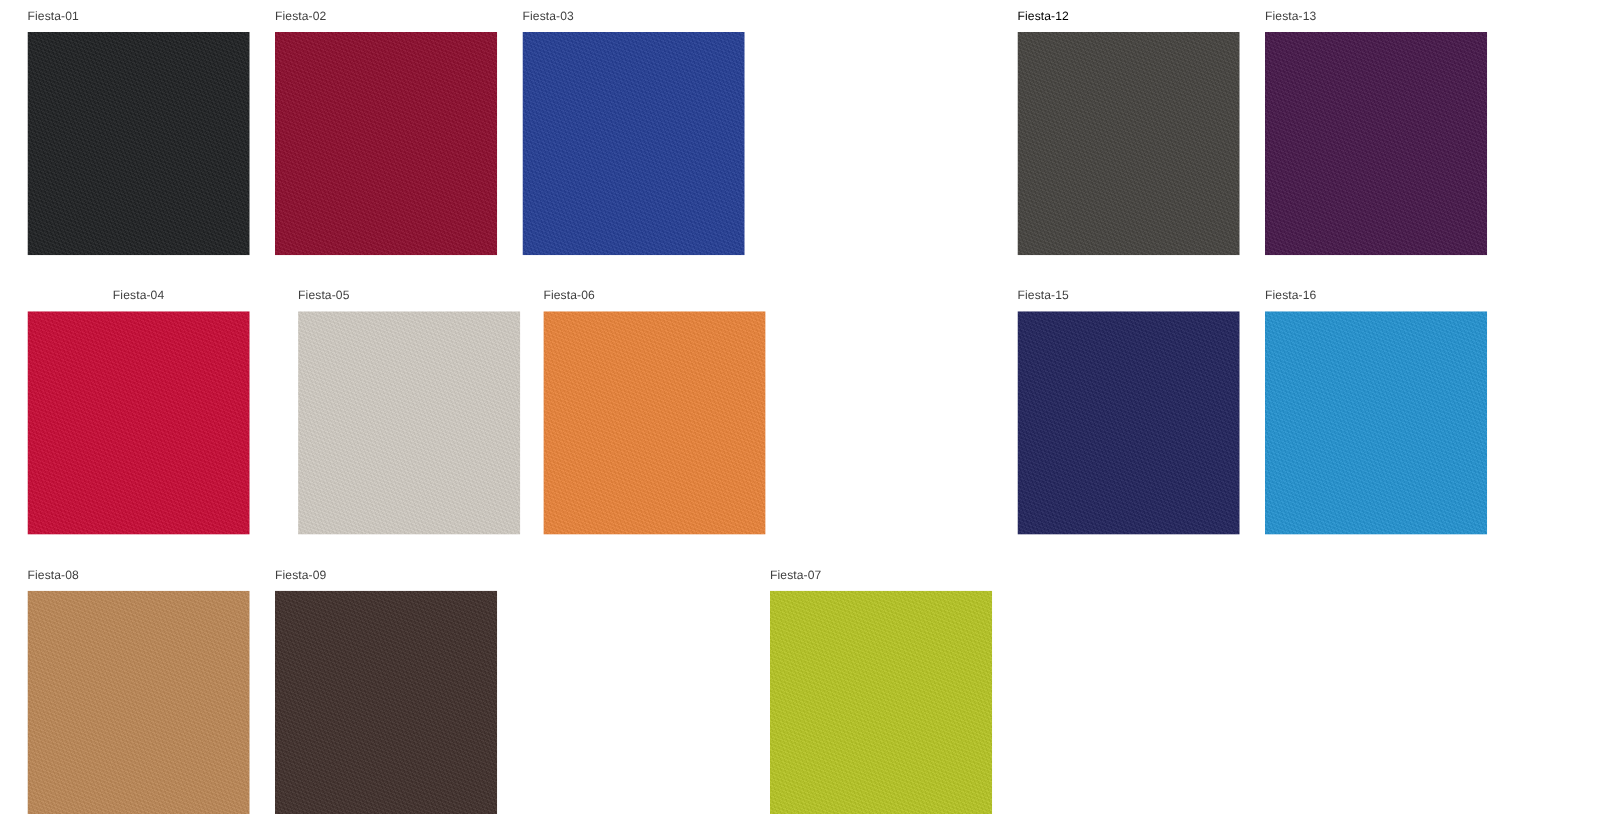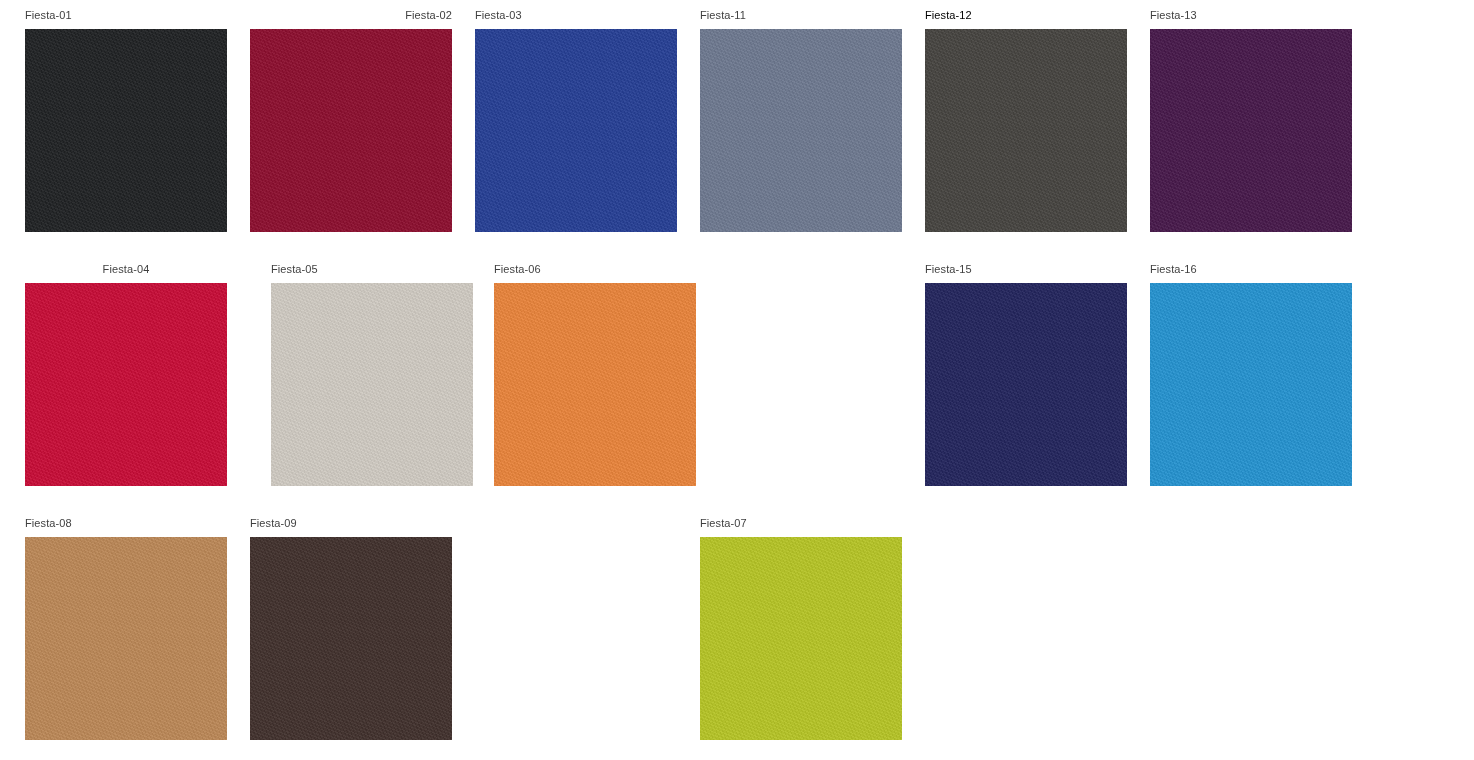--- a/index.html
+++ b/index.html
@@ -57,36 +57,30 @@
 </head>
 <body>
 
 <div id="swatch-grid" style="background: rgb(255, 255, 255);">
     <div class="swatch-cell" style="left: 25px; top: 8px;">
       <div class="swatch-label" style="color: rgb(63, 63, 63);">Fiesta-01</div>
       <div class="swatch-chip" style="width: 202px; height: 203px;">
         <div class="chip-fill" style="background: rgb(31, 33, 35);"></div>
       </div>
     </div>
-    <div class="swatch-cell" style="left: 250px; top: 8px; text-align: right;">
+    <div class="swatch-cell" style="left: 250px; top: 8px;">
       <div class="swatch-label" style="color: rgb(63, 63, 63);">Fiesta-02</div>
       <div class="swatch-chip" style="width: 202px; height: 203px;">
         <div class="chip-fill" style="background: rgb(140, 13, 46);"></div>
       </div>
     </div>
     <div class="swatch-cell" style="left: 475px; top: 8px;">
       <div class="swatch-label" style="color: rgb(63, 63, 63);">Fiesta-03</div>
       <div class="swatch-chip" style="width: 202px; height: 203px;">
         <div class="chip-fill" style="background: rgb(37, 62, 148);"></div>
-      </div>
-    </div>
-    <div class="swatch-cell" style="left: 700px; top: 8px;">
-      <div class="swatch-label" style="color: rgb(63, 63, 63);">Fiesta-11</div>
-      <div class="swatch-chip" style="width: 202px; height: 203px;">
-        <div class="chip-fill" style="background: rgb(109, 120, 143);"></div>
       </div>
     </div>
     <div class="swatch-cell" style="left: 925px; top: 8px;">
       <div class="swatch-label" style="color: #000000;">Fiesta-12</div>
       <div class="swatch-chip" style="width: 202px; height: 203px;">
         <div class="chip-fill" style="background: rgb(69, 67, 63);"></div>
       </div>
     </div>
     <div class="swatch-cell" style="left: 1150px; top: 8px;">
       <div class="swatch-label" style="color: rgb(63, 63, 63);">Fiesta-13</div>

